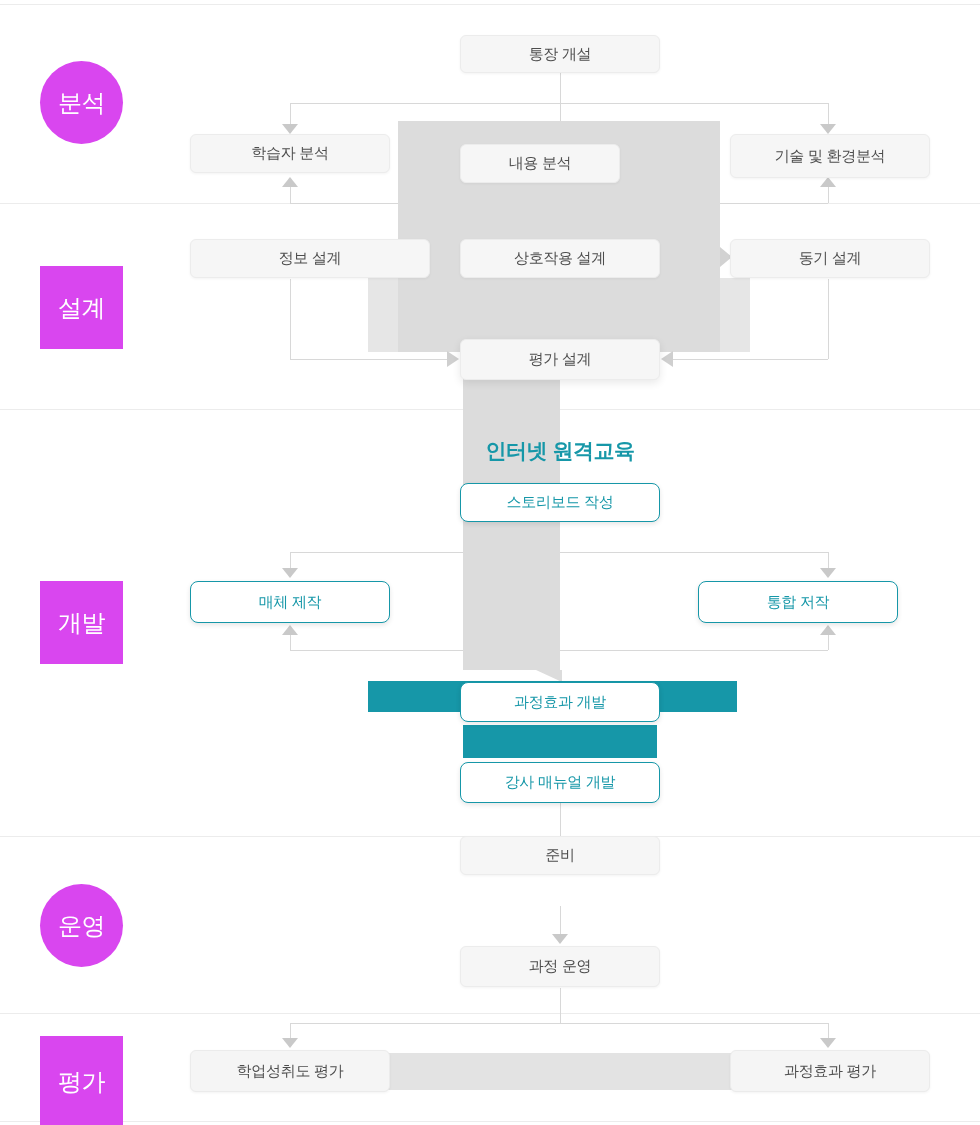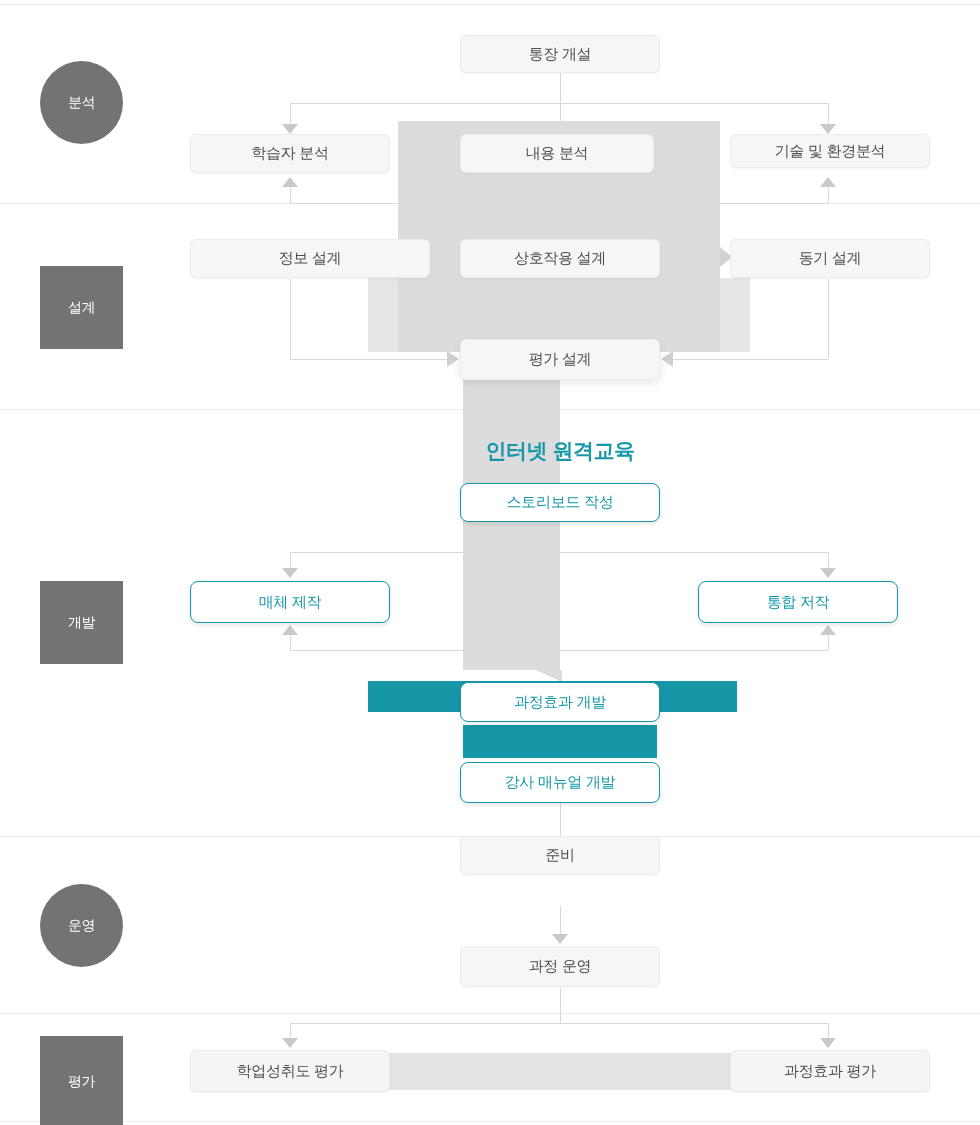--- a/index.html
+++ b/index.html
@@ -8,22 +8,22 @@
   .divider{position:absolute;left:0;width:980px;height:1px;background:#ececec;}
   .shape{position:absolute;}
   .node{position:absolute;display:flex;align-items:center;justify-content:center;
         font-size:15px;letter-spacing:-0.3px;box-sizing:border-box;}
   .g{background:#f6f6f6;border:1px solid #ececec;border-radius:6px;color:#4d4d4d;
      box-shadow:0 1px 3px rgba(0,0,0,0.05);}
   .g2{background:#f5f5f5;border:1px solid #ebebeb;border-radius:6px;color:#4d4d4d;
      box-shadow:0 1px 3px rgba(0,0,0,0.05);}
   .t{background:#ffffff;border:1px solid #1697a8;border-radius:8px;color:#1697a8;
      box-shadow:0 2px 5px rgba(0,0,0,0.10);}
-  .stage{position:absolute;left:40px;width:83px;height:83px;background:#737373;color:#ffffff;
-         display:flex;align-items:center;justify-content:center;font-size:14px;letter-spacing:-0.5px;}
+  .stage{position:absolute;left:40px;width:83px;height:83px;background:#d946ef;color:#ffffff;
+         display:flex;align-items:center;justify-content:center;font-size:24px;letter-spacing:-0.5px;}
   .circle{border-radius:50%;}
   .vl{position:absolute;width:1px;background:#d8d8d8;}
   .hl{position:absolute;height:1px;background:#d8d8d8;}
   .arr{position:absolute;width:0;height:0;}
   .arr-down{border-left:8px solid transparent;border-right:8px solid transparent;border-top:10px solid #c9c9c9;}
   .arr-up{border-left:8px solid transparent;border-right:8px solid transparent;border-bottom:10px solid #c9c9c9;}
   .arr-right{border-top:8px solid transparent;border-bottom:8px solid transparent;border-left:12px solid #cfcfcf;}
   .arr-left{border-top:8px solid transparent;border-bottom:8px solid transparent;border-right:12px solid #cfcfcf;}
   .arr-side-left{border-top:10px solid transparent;border-bottom:10px solid transparent;border-right:12px solid #d2d2d2;}
   .arr-side-right{border-top:10px solid transparent;border-bottom:10px solid transparent;border-left:12px solid #d2d2d2;}
@@ -112,22 +112,22 @@
     </div>
   <div class="stage circle" style="top:884px">
       <span>운영</span>
     </div>
   <div class="stage" style="top:1036px;height:92px">
       <span>평가</span>
     </div>
 
   <div class="node g" style="left:460px;top:35px;width:200px;height:38px">통장 개설</div>
   <div class="node g" style="left:190px;top:134px;width:200px;height:39px">학습자 분석</div>
-  <div class="node g" style="left:460px;top:134px;width:194px;height:39px">내용 분석</div>
-  <div class="node g" style="left:730px;top:134px;width:200px;height:34px">기술 및 환경분석</div>
+  <div class="node g" style="left:460px;top:144px;width:160px;height:39px">내용 분석</div>
+  <div class="node g" style="left:730px;top:134px;width:200px;height:44px">기술 및 환경분석</div>
 
   <div class="node g" style="left:190px;top:239px;width:240px;height:39px">정보 설계</div>
   <div class="node g" style="left:460px;top:239px;width:200px;height:39px">상호작용 설계</div>
   <div class="node g" style="left:730px;top:239px;width:200px;height:39px">동기 설계</div>
   <div class="node g" style="left:460px;top:339px;width:200px;height:41px;box-shadow:0 3px 8px rgba(0,0,0,0.09)">평가 설계</div>
 
   <div class="title">인터넷 원격교육</div>
   <div class="node t" style="left:460px;top:483px;width:200px;height:39px">스토리보드 작성</div>
   <div class="node t" style="left:190px;top:581px;width:200px;height:42px">매체 제작</div>
   <div class="node t" style="left:698px;top:581px;width:200px;height:42px">통합 저작</div>

